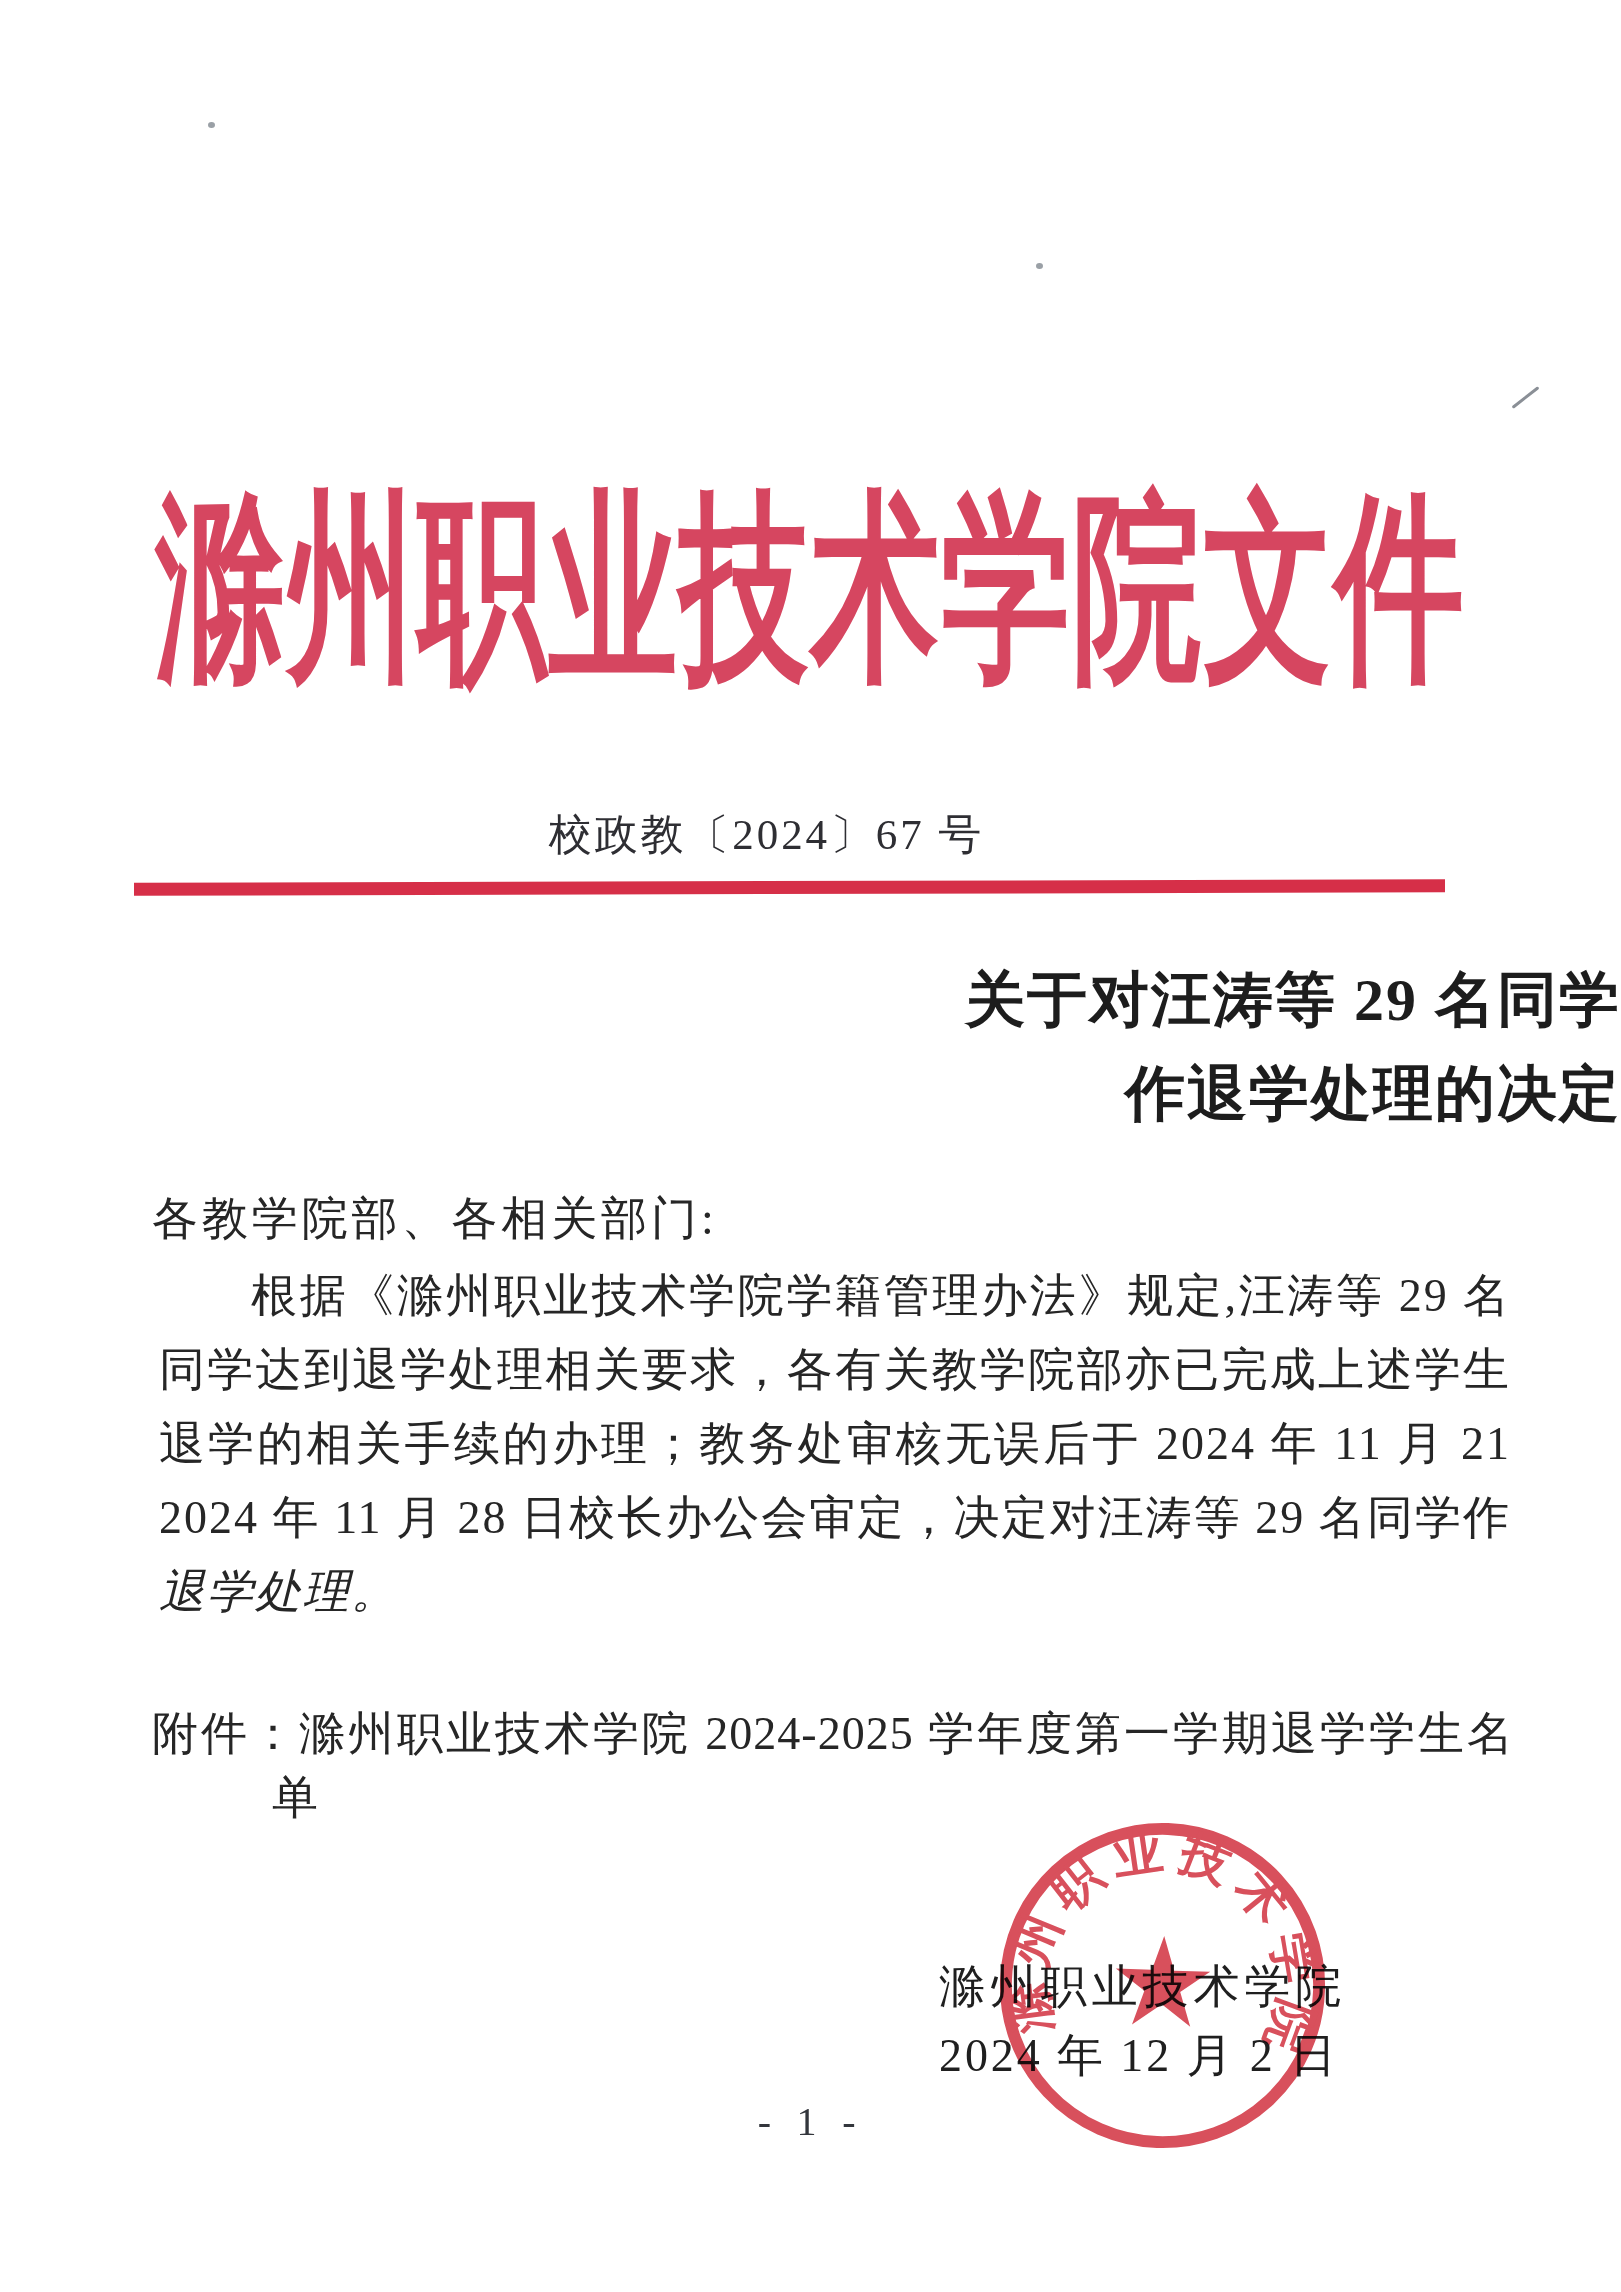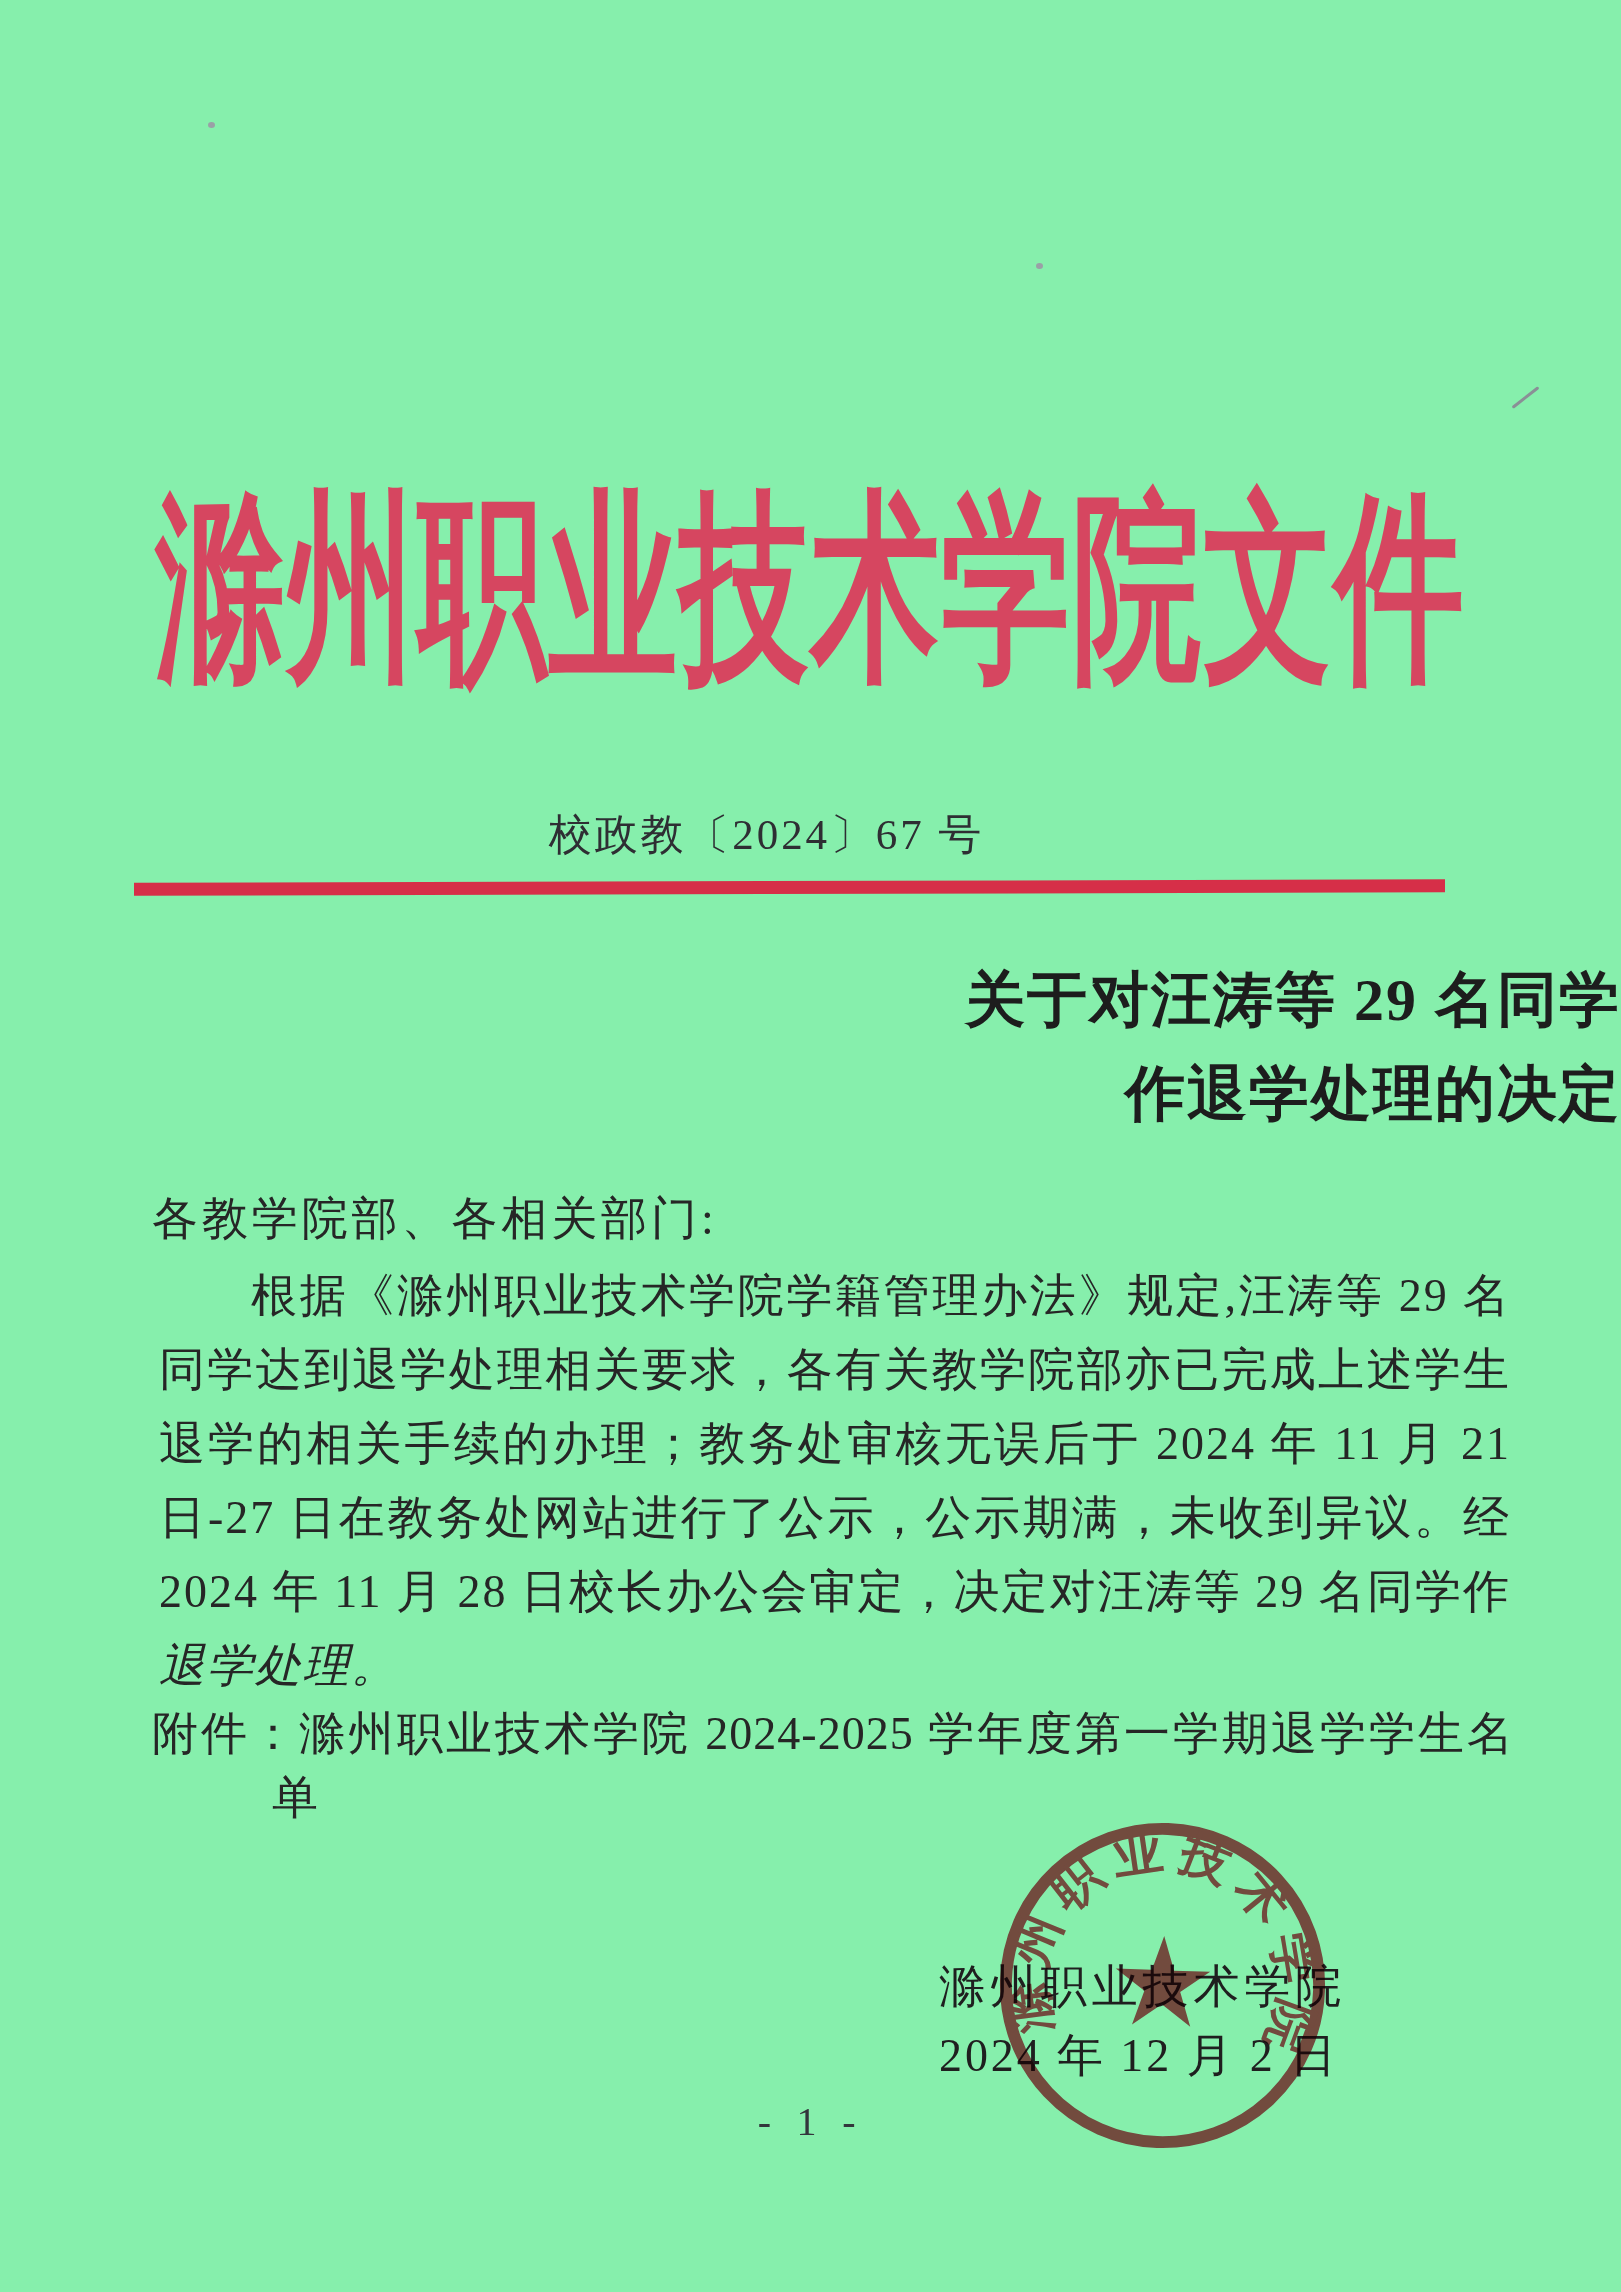--- a/index.html
+++ b/index.html
@@ -1,20 +1,20 @@
 <!DOCTYPE html>
 <html><head>
 <meta charset="utf-8">
 <style>
   html,body{margin:0;padding:0;background:#9a9a9a;}
   .page{
     position:relative;
     width:1621px;height:2293px;
     margin:0 auto;
-    background:#86efac;
+    background:#ffffff;
     overflow:hidden;
     font-family:"Liberation Serif", serif;
     color:#262626;
   }
   
   .masthead{
     position:absolute;top:453px;left:0;width:100%;
     text-align:center;
     color:#d64660;
     font-weight:900;
@@ -145,21 +145,20 @@
     <div>关于对汪涛等 29 名同学</div>
     <div>作退学处理的决定</div>
   </div>
 
   <div class="salutation">各教学院部、各相关部门:</div>
 
   <div class="body-block">
     <div class="body-line first">根据《滁州职业技术学院学籍管理办法》规定,汪涛等 29 名</div>
     <div class="body-line">同学达到退学处理相关要求，各有关教学院部亦已完成上述学生</div>
     <div class="body-line">退学的相关手续的办理；教务处审核无误后于 2024 年 11 月 21</div>
-    <div class="body-line">日-27 日在教务处网站进行了公示，公示期满，未收到异议。经</div>
     <div class="body-line">2024 年 11 月 28 日校长办公会审定，决定对汪涛等 29 名同学作</div>
     <div class="body-line last">退学处理。</div>
   </div>
 
   <div class="attachment-1">附件：滁州职业技术学院 2024-2025 学年度第一学期退学学生名</div>
   <div class="attachment-2">单</div>
 
   <div class="sig-org">滁州职业技术学院</div>
   <div class="sig-date">2024 年 12 月 2 日</div>
 

